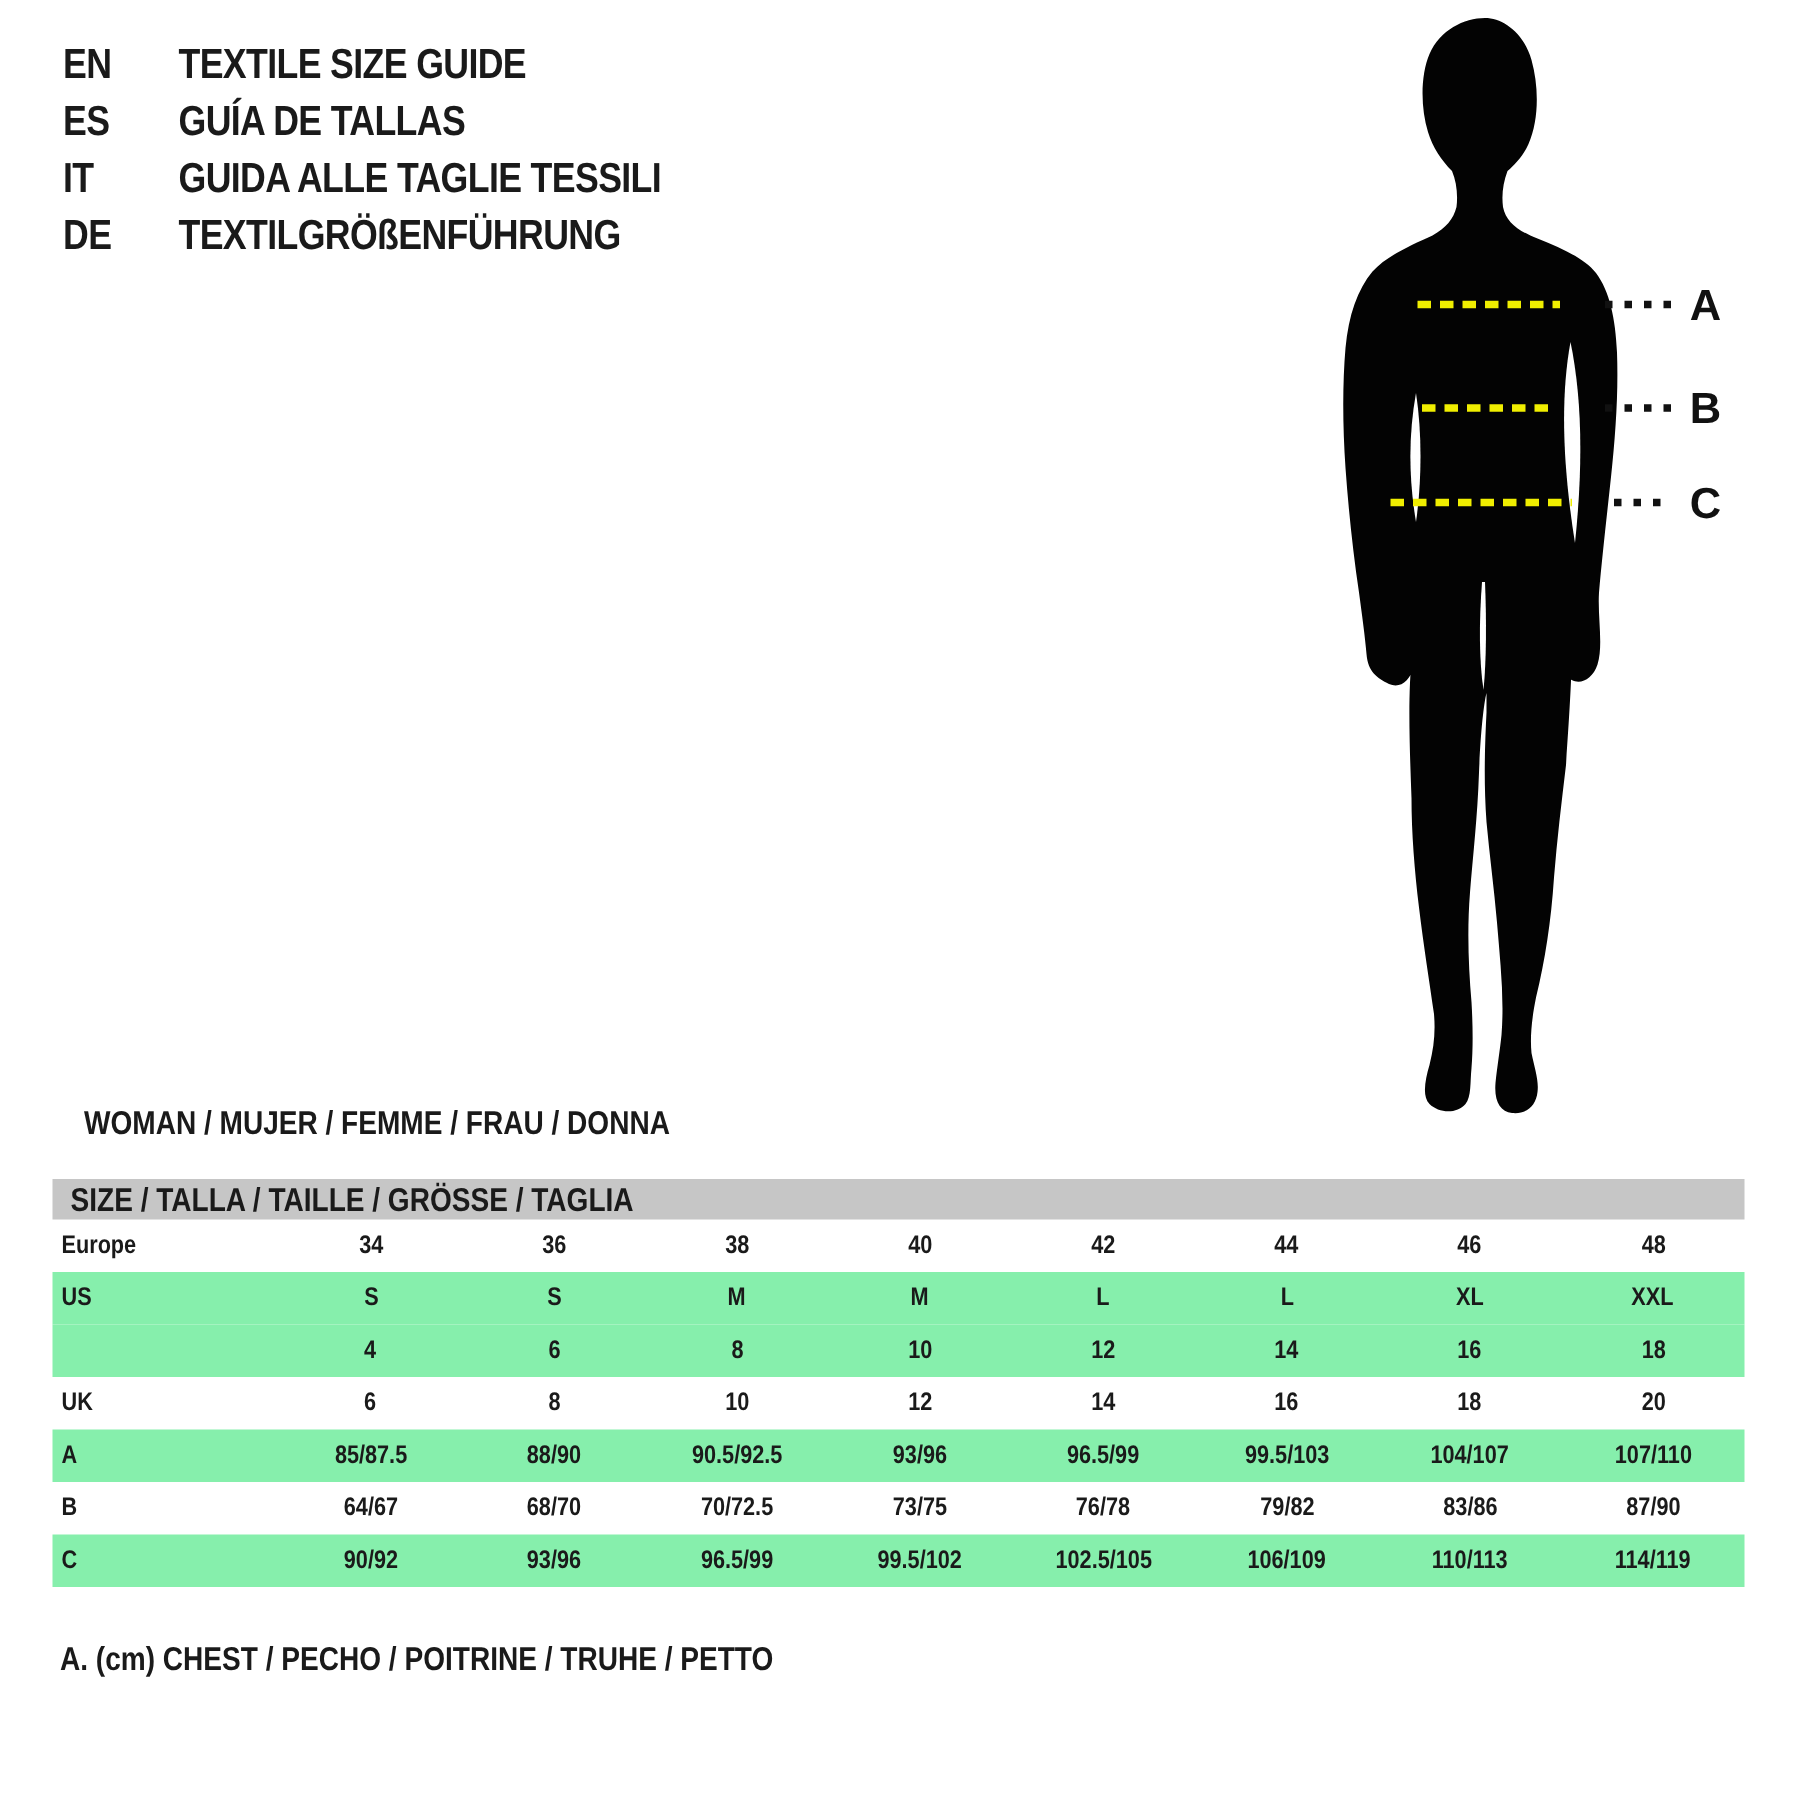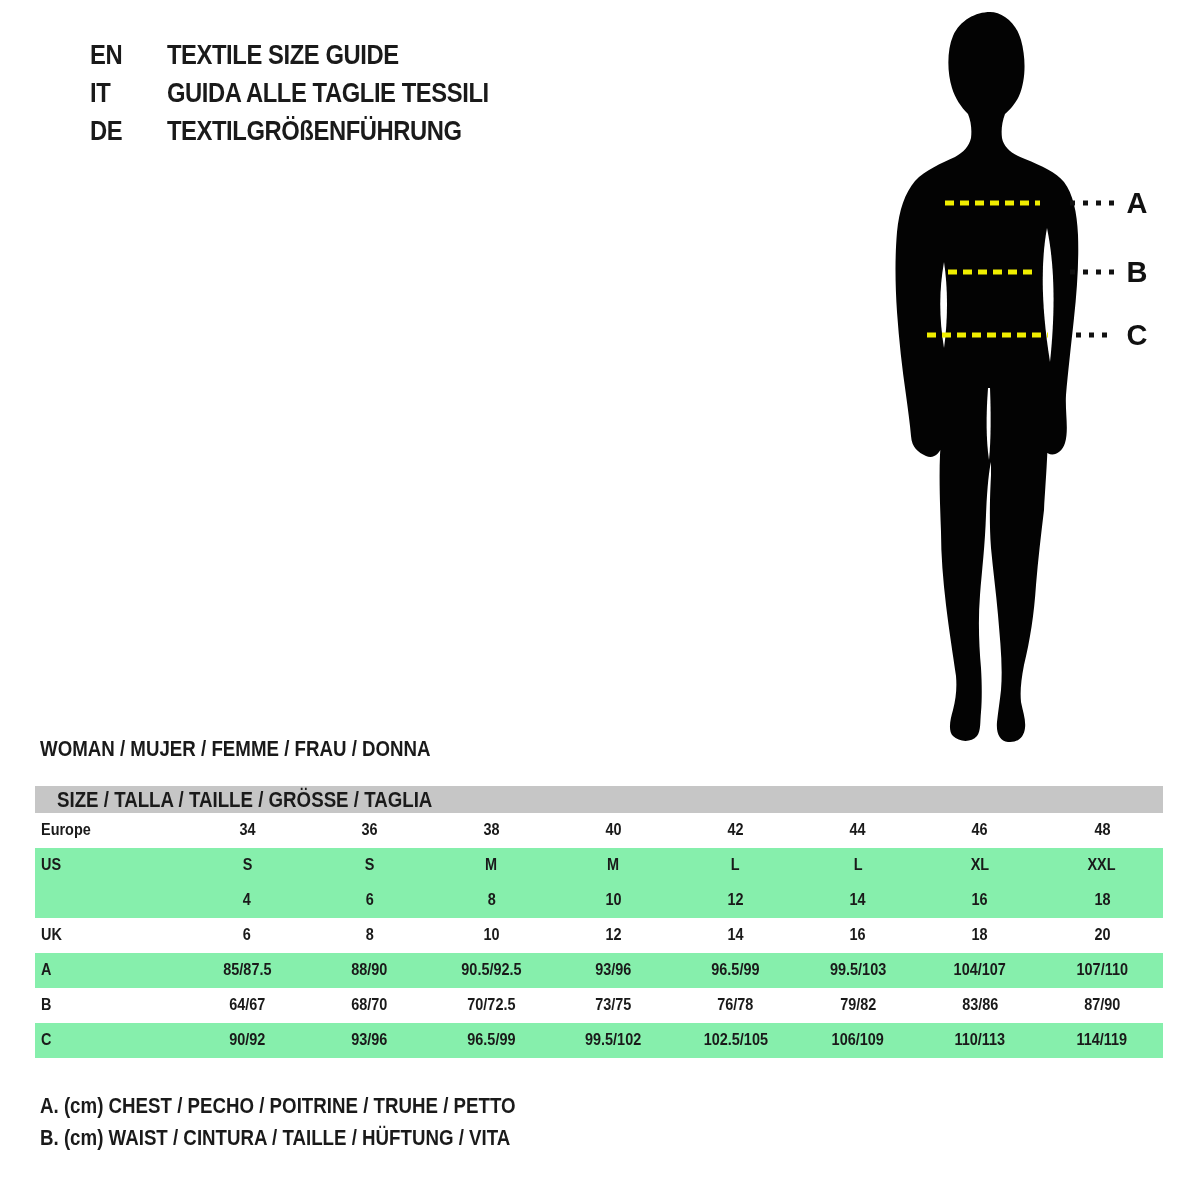--- a/index.html
+++ b/index.html
@@ -5,47 +5,51 @@
   html,body{margin:0;padding:0;background:#ffffff;}
   #page{
     position:relative;width:1200px;height:1200px;background:#ffffff;overflow:hidden;
     font-family:"Liberation Sans","DejaVu Sans",sans-serif;
     color:#1a1a1a;-webkit-font-smoothing:antialiased;
   }
   .cond{display:inline-block;transform:scaleX(0.85);transform-origin:50% 50%;white-space:nowrap;}
   .cond-l{display:inline-block;transform:scaleX(0.85);transform-origin:0 50%;white-space:nowrap;}
 
   
-  #lang-list{position:absolute;left:42px;top:36px;margin-left:48px;}
+  #lang-list{position:absolute;left:42px;top:24px;}
   .lang-row{display:flex;height:38px;align-items:center;font-weight:700;font-size:28px;letter-spacing:-0.5px;}
   .lang-code{width:77px;}
   
   #figure-wrap{position:absolute;left:850px;top:0;width:300px;height:760px;}
   
-  #section-title{position:absolute;left:40px;top:736px;font-weight:700;font-size:22px;}
+  #section-title{position:absolute;left:56px;top:736px;font-weight:700;font-size:22px;}
   
   #size-table{position:absolute;left:35px;top:786px;width:1128px;}
-  .thead{height:27px;line-height:27px;background:#c6c6c6;font-weight:700;font-size:22px;padding-left:22px;text-decoration:underline;}
+  .thead{height:27px;line-height:27px;background:#c6c6c6;font-weight:700;font-size:22px;padding-left:12px;text-decoration:underline;}
   .trow{display:flex;height:35px;line-height:33px;font-weight:700;font-size:17px;}
   .trow.shaded{background:#86efac;}
   .cell{width:122.8px;text-align:center;}
   .cell.rlabel{width:146px;text-align:left;padding-left:6px;}
   
   #legend{position:absolute;left:40px;top:1090px;}
   .legend-row{height:32px;line-height:32px;font-weight:700;font-size:22px;}
 </style>
 </head>
 <body>
 
 <div id="page">
 
   <div id="lang-list">
     <div class="lang-row">
       <span class="lang-code"><span class="cond-l">EN</span></span>
       <span class="cond-l">TEXTILE SIZE GUIDE</span>
+    </div>
+    <div class="lang-row">
+      <span class="lang-code"><span class="cond-l">ES</span></span>
+      <span class="cond-l">GUÍA DE TALLAS</span>
     </div>
     <div class="lang-row">
       <span class="lang-code"><span class="cond-l">IT</span></span>
       <span class="cond-l">GUIDA ALLE TAGLIE TESSILI</span>
     </div>
     <div class="lang-row">
       <span class="lang-code"><span class="cond-l">DE</span></span>
       <span class="cond-l">TEXTILGRÖßENFÜHRUNG</span>
     </div>
   </div>
@@ -204,16 +208,15 @@
       <div class="cell"><span class="cond">99.5/102</span></div>
       <div class="cell"><span class="cond">102.5/105</span></div>
       <div class="cell"><span class="cond">106/109</span></div>
       <div class="cell"><span class="cond">110/113</span></div>
       <div class="cell"><span class="cond">114/119</span></div>
     </div>
   </div>
 
   <div id="legend">
     <div class="legend-row"><span class="cond-l">A. (cm) CHEST / PECHO / POITRINE / TRUHE / PETTO</span></div>
-    <div class="legend-row"><span class="cond-l">B. (cm) WAIST / CINTURA / TAILLE / HÜFTUNG / VITA</span></div>
   </div>
 
 </div>
 
 </body></html>

